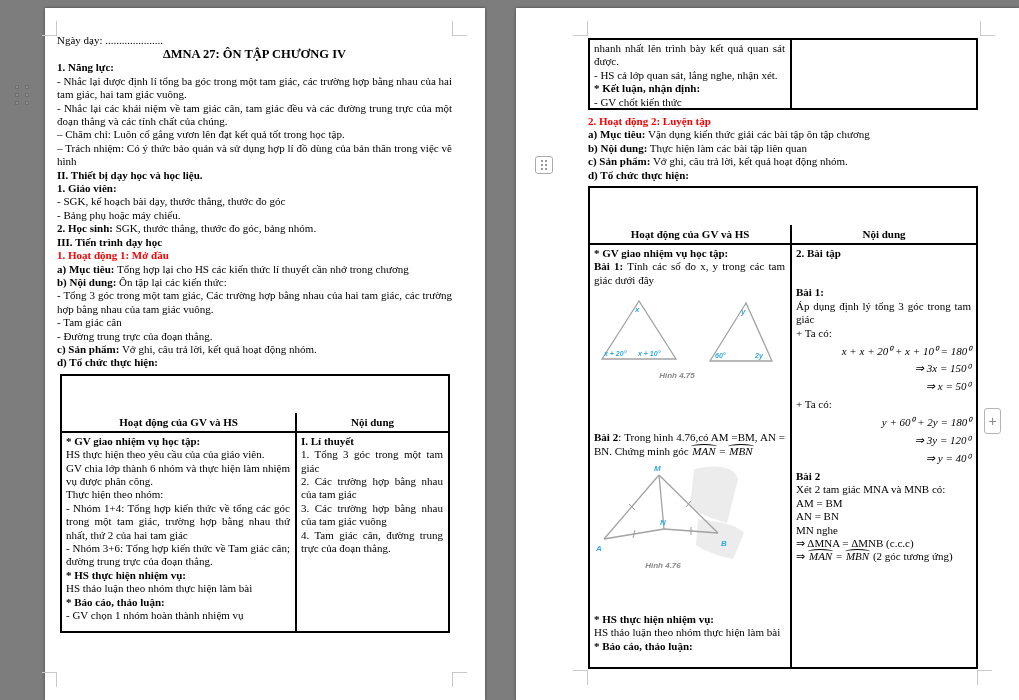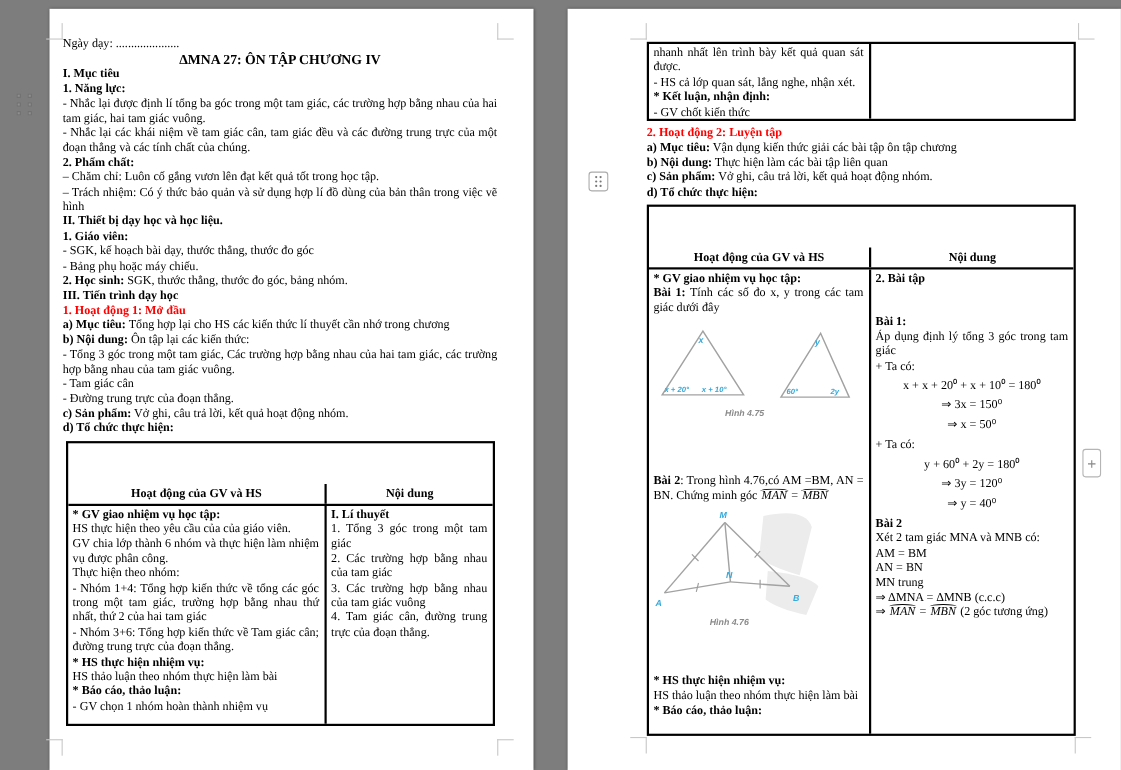--- a/index.html
+++ b/index.html
@@ -29,21 +29,21 @@
   #tbl1 .cR,#tbl1 .hR{width:151px;}
   #tbl1 .t-body{height:239px;}
   #tbl0{height:72px;margin-bottom:5px;}
   #tbl0 .cL{width:202px;}
   #tbl0 .cR{width:184px;}
   #tbl0 .t-body{height:68px;}
   #tbl2{height:483px;margin-top:4px;}
   #tbl2 .cL,#tbl2 .hL{width:202px;}
   #tbl2 .cR,#tbl2 .hR{width:184px;}
   #tbl2 .t-body{height:463px;}
-  .math{text-align:center;margin:4.5px 0;}
+  .math{font-style:italic;text-align:right;margin:4.5px 0;}
   .spacer26{height:26px;}
   .hat{position:relative;font-style:italic;padding:0 1px;display:inline-block;line-height:13.4px;}
   .hat::before{content:"";position:absolute;left:0;right:0;top:-1px;height:4px;
     border-top:1.2px solid #000;border-radius:100% 100% 0 0;}
   
   .fig{display:block;}
   #fig475{margin:4px 0 45px 0;}
   #fig476{margin:3px 0 40px 0;}
   .figline{fill:none;stroke:#a2a2a2;stroke-width:1.3;}
   .figtick{stroke:#9a9a9a;stroke-width:1;}
@@ -62,25 +62,23 @@
   #plus-button{position:absolute;left:984px;top:408px;width:17px;height:26px;background:#fff;
     border:1px solid #b5b5b5;border-radius:3px;color:#8a8a8a;font-family:"Liberation Sans",sans-serif;
     font-size:14px;line-height:24px;text-align:center;z-index:4;cursor:pointer;}
 </style>
 </head>
 <body>
 
 <div class="page" id="page1">
   <p class="left"><span>Ngày dạy: .....................</span></p>
   <p class="title"><b>ΔMNA 27:  ÔN TẬP CHƯƠNG IV</b></p>
-  <p class="left"><b>I. Mục tiêu</b></p>
   <p class="left"><b>1. Năng lực:</b></p>
   <p><span>- Nhắc lại được định lí tổng ba góc trong một tam giác, các trường hợp bằng nhau  của hai tam giác, hai tam giác vuông.</span></p>
   <p><span>- Nhắc lại các khái niệm về tam giác cân, tam giác đều và các đường trung trực của một đoạn thẳng và các tính chất của chúng.</span></p>
-  <p class="left"><b>2. Phẩm chất:</b></p>
   <p><span>– Chăm chỉ:  Luôn cố gắng vươn lên đạt kết quả tốt trong học tập.</span></p>
   <p><span>– Trách nhiệm: Có ý thức bảo quản và sử dụng hợp lí đồ dùng của bản thân trong việc vẽ hình</span></p>
   <p class="left"><b>II. Thiết bị dạy học và học liệu.</b></p>
   <p class="left"><b>1. Giáo viên:</b></p>
   <p><span>- SGK, kế hoạch bài dạy, thước thẳng, thước đo góc</span></p>
   <p><span>- Bảng phụ hoặc máy chiếu.</span></p>
   <p><b>2. Học sinh:</b><span> SGK, thước thẳng, thước đo góc, bảng nhóm.</span></p>
   <p class="left"><b>III. Tiến trình dạy học</b></p>
   <p class="left red"><b>1. Hoạt động 1: Mở đầu</b></p>
   <p><b>a) Mục tiêu:</b><span> Tổng hợp lại cho HS các kiến thức lí thuyết cần nhớ trong chương</span></p>
@@ -196,21 +194,21 @@
         <p class="math"><span>⇒ 3x = 150⁰</span></p>
         <p class="math"><span>⇒ x = 50⁰</span></p>
         <p class="left"><span>+ Ta có:</span></p>
         <p class="math"><span>y + 60⁰ + 2y = 180⁰</span></p>
         <p class="math"><span>⇒ 3y = 120⁰</span></p>
         <p class="math"><span>⇒ y = 40⁰</span></p>
         <p class="left"><b>Bài 2</b></p>
         <p class="left"><span>Xét 2 tam giác MNA và MNB có:</span></p>
         <p class="left"><span> AM = BM</span></p>
         <p class="left"><span>AN = BN</span></p>
-        <p class="left"><span>MN trung</span></p>
+        <p class="left"><span>MN nghe</span></p>
         <p class="left"><span>⇒ ΔMNA = ΔMNB (c.c.c)</span></p>
         <p class="left"><span>⇒ </span><span class="hat">MAN</span><span> = </span><span class="hat">MBN</span><span>  (2 góc tương ứng)</span></p>
       </div>
     </div>
   </div>
 </div>
 
 <div class="crop" style="left:42px;top:21px;border-right-width:1px;border-bottom-width:1px;"></div>
 <div class="crop" style="left:452px;top:21px;border-left-width:1px;border-bottom-width:1px;"></div>
 <div class="crop" style="left:42px;top:672px;border-right-width:1px;border-top-width:1px;"></div>

